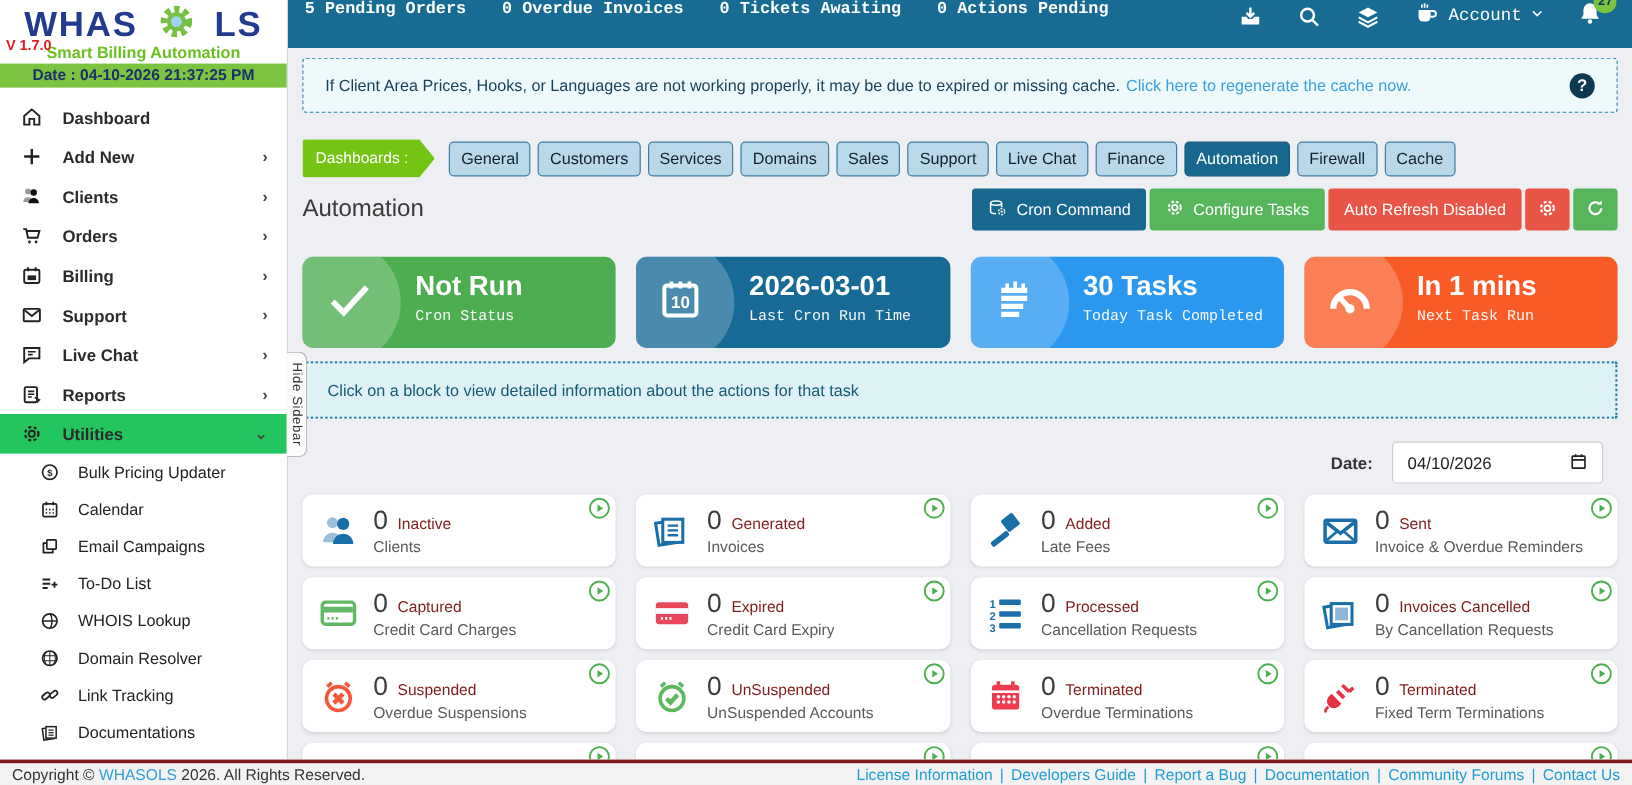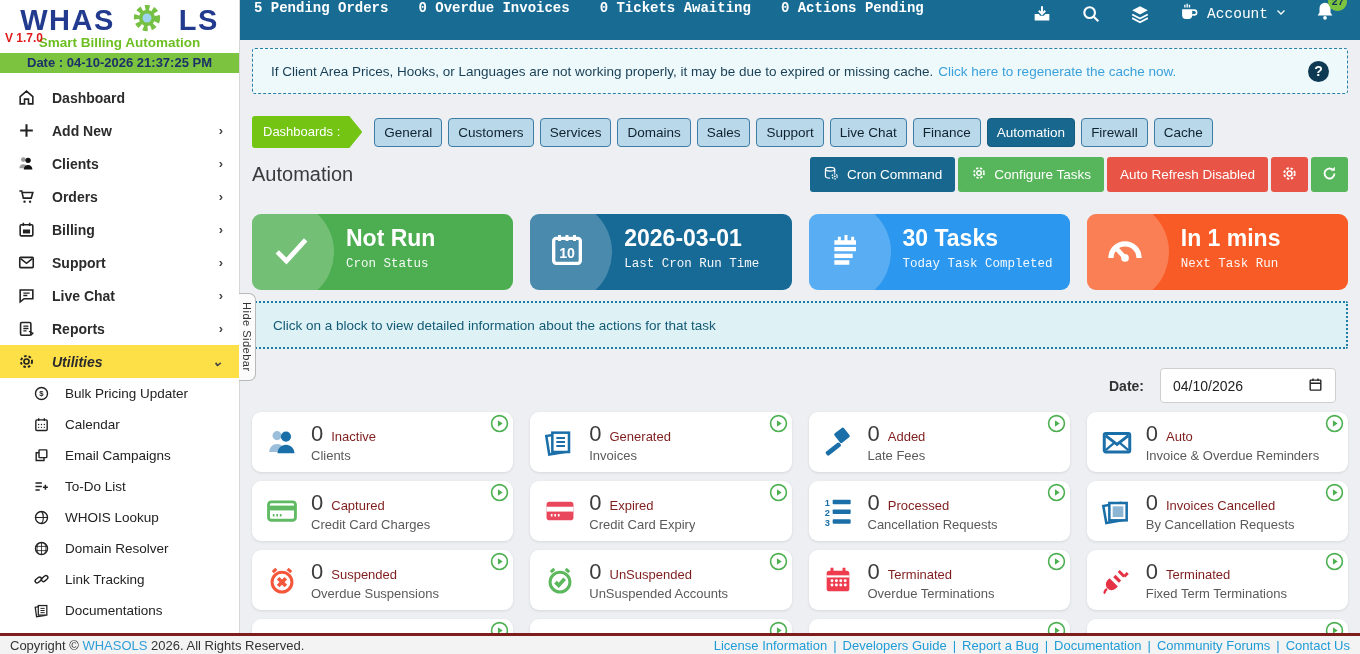--- a/index.html
+++ b/index.html
@@ -14,21 +14,21 @@
   .logo-text { font-size:29px; font-weight:800; color:#233b8f; letter-spacing:1.5px; line-height:30px; }
   .logo-gear { margin:0 1px; }
   .version { position:absolute; left:5px; top:31px; color:#e01b1b; font-weight:700; font-size:12px; }
   .tagline { color:#6cbf21; font-weight:700; font-size:13.5px; margin-top:-2px; }
   .date-bar { height:20px; background:#7cc33f; color:#1b3067; font-weight:700; font-size:13px; text-align:center; line-height:20px; }
   .nav { padding-top:8px; }
   .nav-item { display:flex; align-items:center; height:33px; padding:0 16px; cursor:pointer; }
   .nav-item .nicon { width:20px; height:20px; margin-right:16px; display:flex; align-items:center; justify-content:center; flex:0 0 20px; }
   .nav-item .nlabel { font-size:14px; font-weight:700; color:#2b2b2b; }
   .nav-item .chev { margin-left:auto; color:#444; font-size:13px; font-weight:700; }
-  .nav-item.active { background:#fde047;font-style:italic; }
+  .nav-item.active { background:#22c55e; }
   .sub-item { display:flex; align-items:center; height:31px; padding:0 16px 0 32px; cursor:pointer; }
   .sub-item .nicon { width:18px; height:18px; margin-right:15px; display:flex; align-items:center; justify-content:center; flex:0 0 18px; }
   .sub-item .nlabel { font-size:13.5px; font-weight:400; color:#222; }
 
   
   .topbar { position:absolute; left:240px; top:0; width:1120px; height:40px; background:#186c94; display:flex; align-items:flex-start; z-index:5;font-family:Liberation Mono, monospace; }
   .topbar-stats { display:flex; gap:30px; padding-left:14px; }
   .tstat { color:#fff; font-weight:700; font-size:14px; cursor:pointer; white-space:nowrap; }
   .topbar-icons { margin-left:auto; display:flex; align-items:center; gap:27px; padding-right:24px; }
   .tbicon { display:flex; align-items:center; cursor:pointer; }
@@ -555,21 +555,21 @@
         <span class="cicon">
             <svg width="34" height="34" viewBox="0 0 24 24">
               <rect x="3" y="6" width="18" height="13" rx="1" fill="none" stroke="#1b6fa8" stroke-width="2.1"></rect>
               <path d="M4 7.5l8 6.2 8-6.2" fill="none" stroke="#1b6fa8" stroke-width="2.1"></path>
               <path d="M4 17.8l5.8-5M20 17.8l-5.8-5" stroke="#1b6fa8" stroke-width="1.6"></path>
             </svg>
           </span>
         <div class="card-text">
             <div class="cline1">
               <span class="cnum">0</span>
-              <span class="clbl">Auto</span>
+              <span class="clbl">Sent</span>
             </div>
             <div class="csub">Invoice &amp; Overdue Reminders</div>
           </div>
         <span class="play">
             <svg width="19" height="19" viewBox="0 0 24 24">
               <circle cx="12" cy="12" r="10" fill="#fff" stroke="#4caf50" stroke-width="2"></circle>
               <path d="M10 8l6 4-6 4z" fill="#4caf50"></path>
             </svg>
           </span>
       </div>

